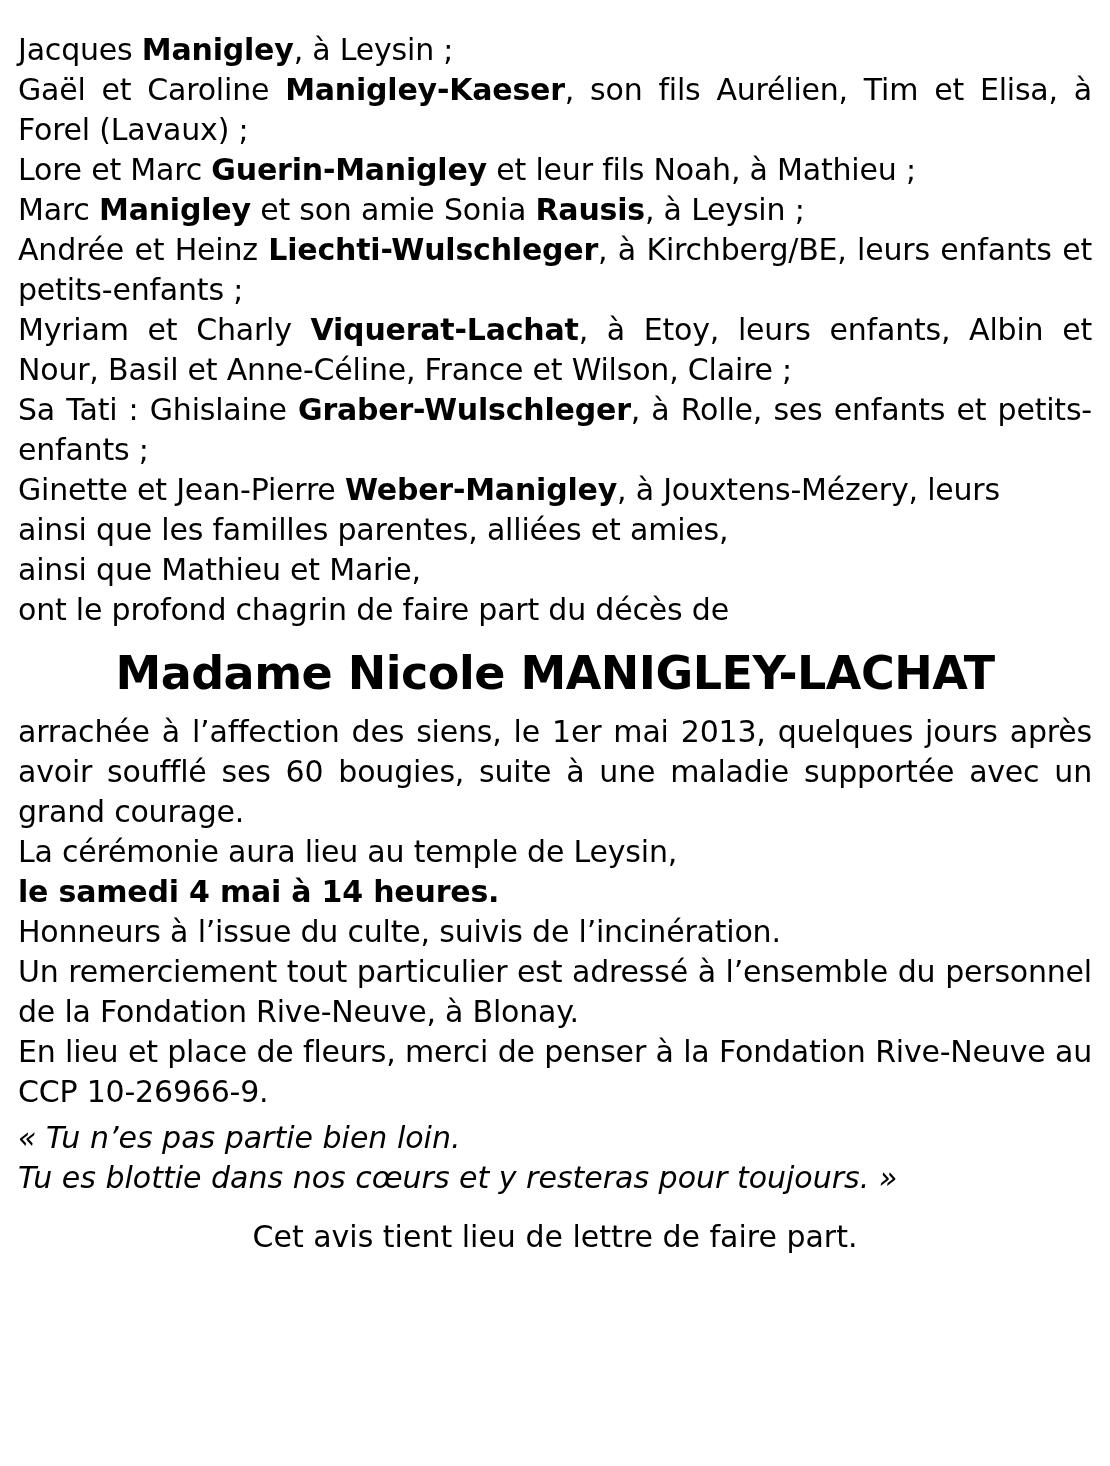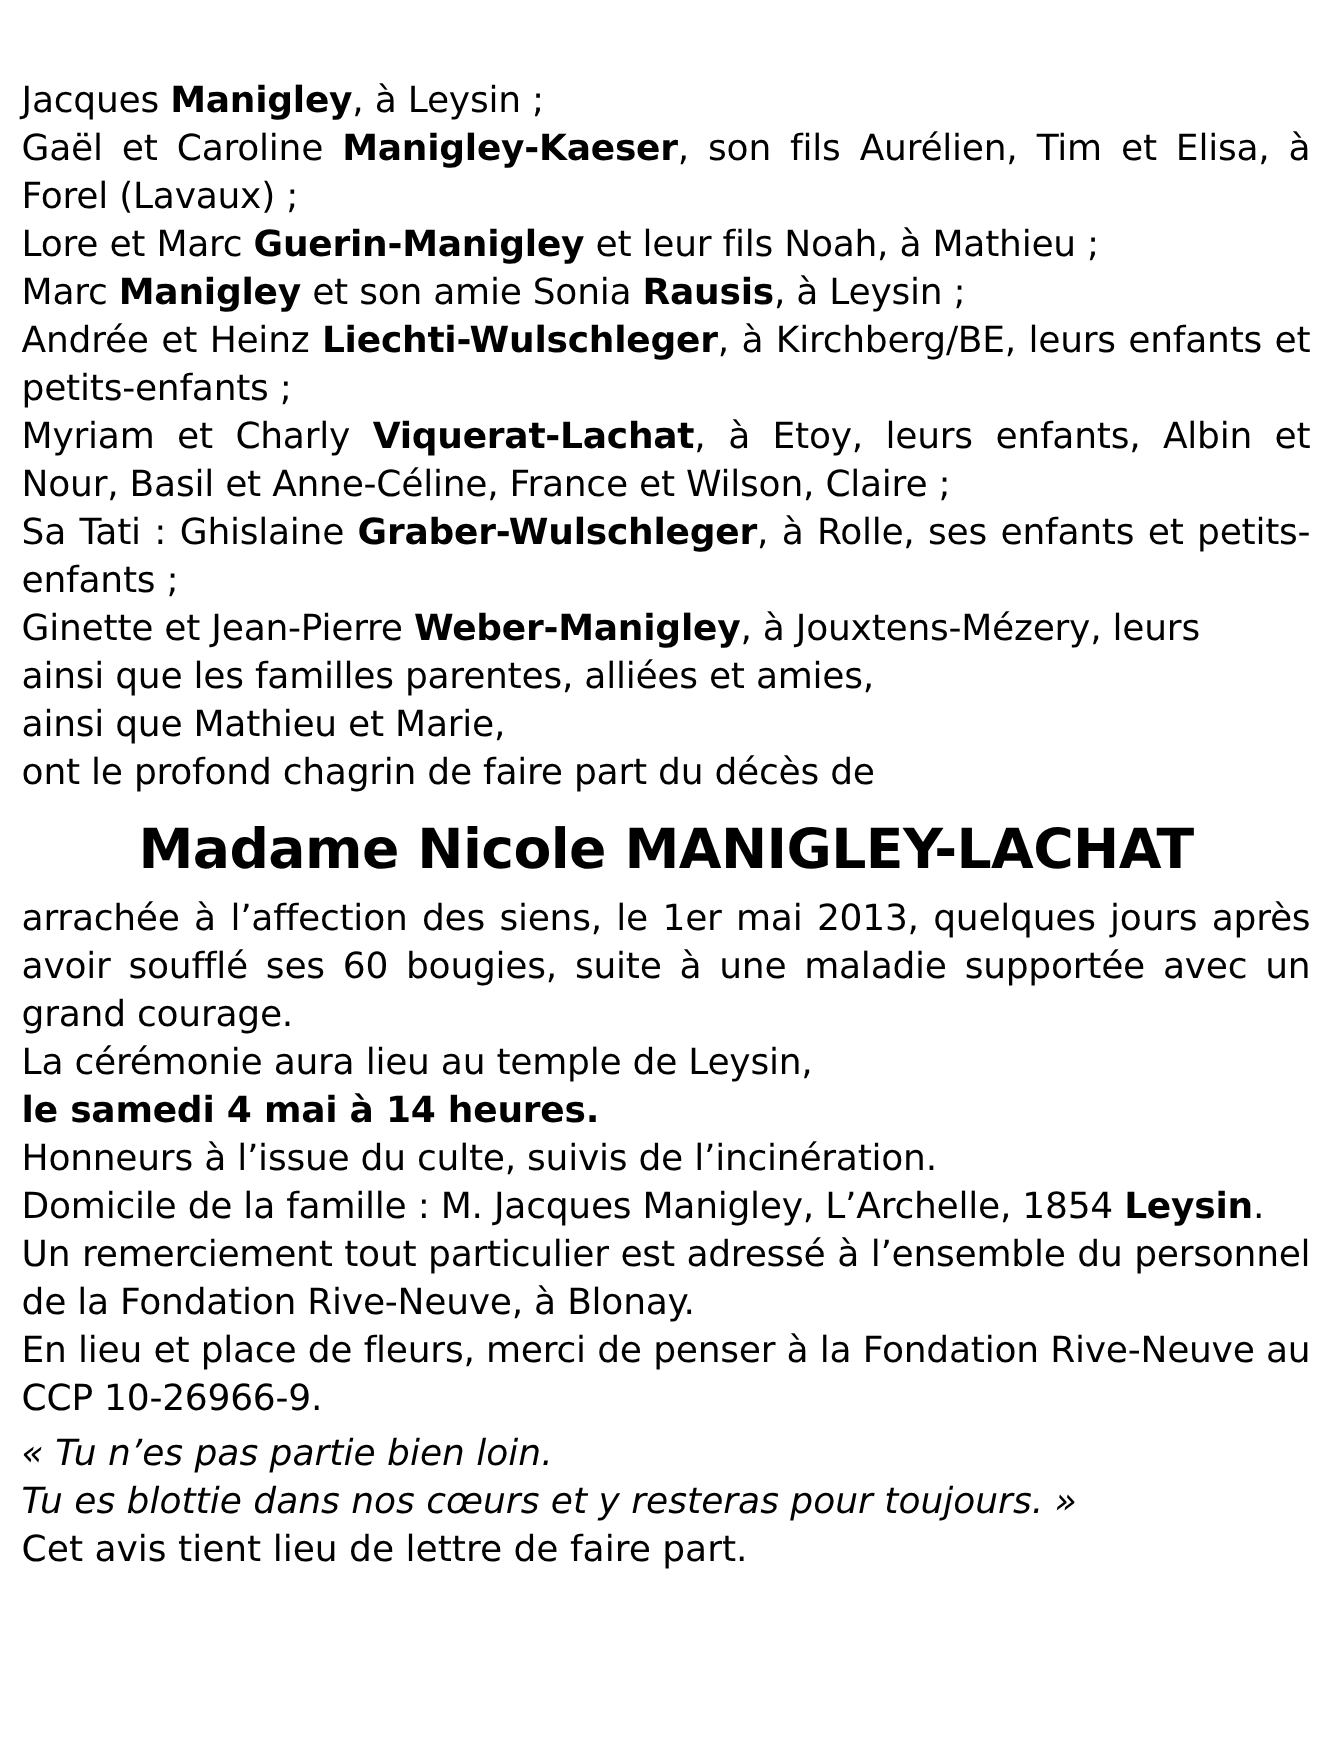--- a/index.html
+++ b/index.html
@@ -11,21 +11,21 @@
     width: 1110px;
     height: 1466px;
     font-family: "DejaVu Sans", sans-serif;
     color: #000000;
     overflow: hidden;
   }
   .notice {
     box-sizing: border-box;
     width: 1110px;
     height: 1466px;
-    padding: 64px 18px 10px 18px;
+    padding: 30px 18px 10px 18px;
   }
   .line {
     font-size: 30px;
     line-height: 40px;
     letter-spacing: -0.2px;
   }
   .line b, .bold {
     font-weight: bold;
   }
   .deceased-name {
@@ -45,24 +45,24 @@
   }
   .quote {
     font-style: italic;
     text-align: left;
     font-size: 30px;
     line-height: 40px;
     margin-top: 6px;
     padding-right: 6px;
   }
   .closing {
-    text-align: left;
+    text-align: center;
     font-size: 30px;
     line-height: 40px;
-    margin-top: 0;
+    margin-top: 19px;
   }
   .block-justified {
     text-align: justify;
     text-align-last: left;
   }
 </style>
 </head>
 <body>
 
 <div class="notice">
@@ -81,21 +81,20 @@
       <div class="line block-justified"><span>ont le profond chagrin de faire part du décès de</span></div>
     </div>
 
   <div class="deceased-name">Madame Nicole MANIGLEY-LACHAT</div>
 
   <div id="body-paragraphs">
       <div class="para-justify block-justified"><span>arrachée à l’affection des siens, le 1er mai 2013, quelques jours après avoir soufflé ses 60 bougies, suite à une maladie supportée avec un grand courage.</span></div>
       <div class="line"><span>La cérémonie aura lieu au temple de Leysin,</span></div>
       <div class="line"><b>le samedi 4 mai à 14 heures.</b></div>
       <div class="line"><span>Honneurs à l’issue du culte, suivis de l’incinération.</span></div>
-      <div class="para-justify block-justified"><span>Domicile de la famille : M. Jacques Manigley, L’Archelle, 1854 </span><b>Leysin</b><span>.</span></div>
       <div class="para-justify block-justified"><span>Un remerciement tout particulier est adressé à l’ensemble du personnel de la Fondation Rive-Neuve, à Blonay.</span></div>
       <div class="para-justify block-justified"><span>En lieu et place de fleurs, merci de penser à la Fondation Rive-Neuve au CCP 10-26966-9.</span></div>
     </div>
 
   <div class="quote" id="quote-block">
       <div>« Tu n’es pas partie bien loin.</div>
       <div>Tu es blottie dans nos cœurs et y resteras pour toujours. »</div>
     </div>
 
   <div class="closing">Cet avis tient lieu de lettre de faire part.</div>

